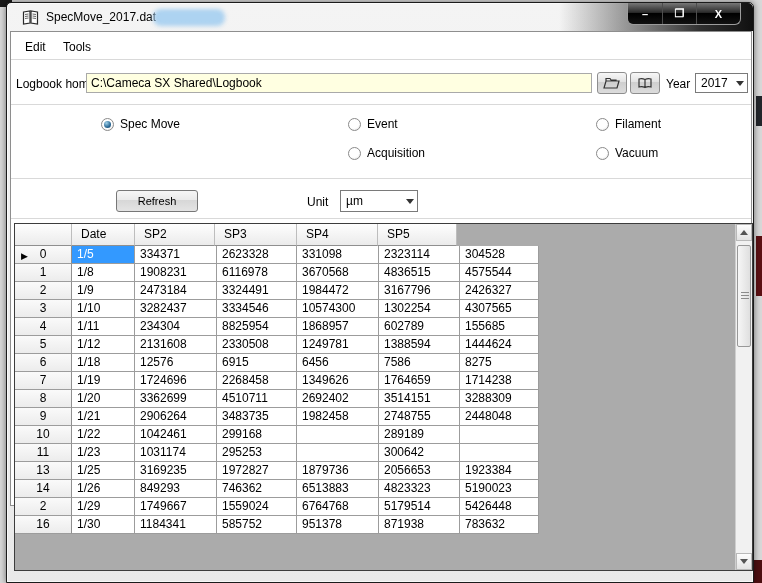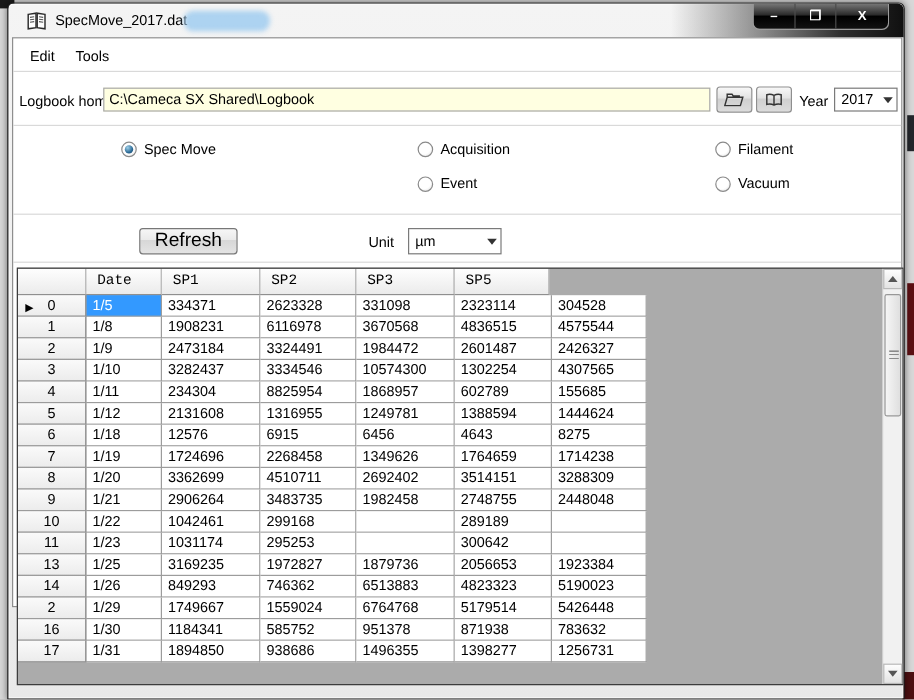--- a/index.html
+++ b/index.html
@@ -56,32 +56,32 @@
   .rb { width:13px; height:13px; border-radius:50%; margin-right:6px;
         border:1px solid #8a8a8a; background:radial-gradient(circle at 40% 35%, #fff 55%, #dcdcdc);
         display:flex; align-items:center; justify-content:center; }
   .rb .dot { width:7px; height:7px; border-radius:50%; display:none;
              background:radial-gradient(circle at 35% 30%, #9fd0e8, #2c6a96 60%, #173e5e); }
   .rb.checked .dot { display:block; }
 
   #refresh-btn { position:absolute; left:105px; top:158px; width:82px; height:22px;
                  background:linear-gradient(#f6f6f6,#eaeaea 45%,#d7d7d7 46%,#e4e4e4);
                  border:1px solid #777; border-radius:3px;
-                 display:flex; align-items:center; justify-content:center; font-size:16px; }
+                 display:flex; align-items:center; justify-content:center; font-size:11px; }
 
   
   #gridview { position:absolute; left:3px; top:191px; width:739px; height:348px;
               background:#ababab; border:1px solid #3c3c3c; overflow:hidden; }
   #grid-rows { position:absolute; left:0; top:0; right:17px; bottom:0; }
   .gr { display:flex; height:18px; }
   .gr.h { height:22px; }
   .gc { flex:none; background:#fff; border-right:1px solid #9c9c9c; border-bottom:1px solid #9c9c9c;
         font-size:12px; line-height:17px; padding-left:5px; white-space:nowrap; overflow:hidden; }
   .ch, .corner { background:linear-gradient(#fefefe,#ebebeb); border-right:1px solid #bdbdbd;
-        border-bottom:1px solid #8f8f8f; line-height:21px; padding-left:9px;font-family:Liberation Mono, monospace; }
+        border-bottom:1px solid #8f8f8f; line-height:21px; padding-left:9px; }
   .rh { position:relative; background:linear-gradient(#fafafa,#ececec); border-right:1px solid #8f8f8f;
         padding:0; text-align:center; }
   .rh .arrow { position:absolute; left:6px; top:2px; font-size:9px; color:#000; }
   .gc.sel { background:#3399ff; color:#fff; }
 
   
   #vscroll { position:absolute; right:0; top:0; bottom:0; width:17px;
              background:#f1f1f1; border-left:1px solid #cfcfcf; }
   .sb-btn { position:absolute; left:0; width:100%; height:17px;
             background:linear-gradient(#fdfdfd,#e3e3e3); border:1px solid #b9b9b9;
@@ -152,25 +152,25 @@
         <div class="radio-row">
        <span class="rb checked">
             <span class="dot"></span>
           </span>
        <span class="rlabel">Spec Move</span>
      </div>
       </div>
     <div class="radio-col" style="left:337px;">
         <div class="radio-row">
        <span class="rb "></span>
+       <span class="rlabel">Event</span>
+     </div>
+        <div class="radio-row">
+       <span class="rb "></span>
        <span class="rlabel">Acquisition</span>
-     </div>
-        <div class="radio-row">
-       <span class="rb "></span>
-       <span class="rlabel">Event</span>
      </div>
       </div>
     <div class="radio-col" style="left:585px;">
         <div class="radio-row">
        <span class="rb "></span>
        <span class="rlabel">Filament</span>
      </div>
         <div class="radio-row">
        <span class="rb "></span>
        <span class="rlabel">Vacuum</span>
@@ -186,23 +186,23 @@
           <span class="tri-down"></span>
         </span>
     </div>
     <div class="sep" style="top:186px;"></div>
 
     <div id="gridview">
       <div id="grid-rows">
           <div class="gr h">
   <div class="gc corner" style="width:57px"></div>
             <div class="gc ch" style="width:63px">Date</div>
-            <div class="gc ch" style="width:82px">SP1</div>
             <div class="gc ch" style="width:80px">SP2</div>
             <div class="gc ch" style="width:82px">SP3</div>
+            <div class="gc ch" style="width:81px">SP4</div>
             <div class="gc ch" style="width:79px">SP5</div>
           </div>
           <div class="gr">
     <div class="gc rh" style="width:57px">
       <span class="arrow">▶</span><span class="rnum">0</span>
     </div>
             <div class="gc sel" style="width:63px">1/5</div>
             <div class="gc" style="width:82px">334371</div>
             <div class="gc" style="width:80px">2623328</div>
             <div class="gc" style="width:82px">331098</div>
@@ -221,21 +221,21 @@
             <div class="gc" style="width:79px">4575544</div>
           </div>
           <div class="gr">
     <div class="gc rh" style="width:57px">
       <span class="arrow"></span><span class="rnum">2</span>
     </div>
             <div class="gc" style="width:63px">1/9</div>
             <div class="gc" style="width:82px">2473184</div>
             <div class="gc" style="width:80px">3324491</div>
             <div class="gc" style="width:82px">1984472</div>
-            <div class="gc" style="width:81px">2601487</div>
+            <div class="gc" style="width:81px">3167796</div>
             <div class="gc" style="width:79px">2426327</div>
           </div>
           <div class="gr">
     <div class="gc rh" style="width:57px">
       <span class="arrow"></span><span class="rnum">3</span>
     </div>
             <div class="gc" style="width:63px">1/10</div>
             <div class="gc" style="width:82px">3282437</div>
             <div class="gc" style="width:80px">3334546</div>
             <div class="gc" style="width:82px">10574300</div>
@@ -252,34 +252,34 @@
             <div class="gc" style="width:82px">1868957</div>
             <div class="gc" style="width:81px">602789</div>
             <div class="gc" style="width:79px">155685</div>
           </div>
           <div class="gr">
     <div class="gc rh" style="width:57px">
       <span class="arrow"></span><span class="rnum">5</span>
     </div>
             <div class="gc" style="width:63px">1/12</div>
             <div class="gc" style="width:82px">2131608</div>
-            <div class="gc" style="width:80px">1316955</div>
+            <div class="gc" style="width:80px">2330508</div>
             <div class="gc" style="width:82px">1249781</div>
             <div class="gc" style="width:81px">1388594</div>
             <div class="gc" style="width:79px">1444624</div>
           </div>
           <div class="gr">
     <div class="gc rh" style="width:57px">
       <span class="arrow"></span><span class="rnum">6</span>
     </div>
             <div class="gc" style="width:63px">1/18</div>
             <div class="gc" style="width:82px">12576</div>
             <div class="gc" style="width:80px">6915</div>
             <div class="gc" style="width:82px">6456</div>
-            <div class="gc" style="width:81px">4643</div>
+            <div class="gc" style="width:81px">7586</div>
             <div class="gc" style="width:79px">8275</div>
           </div>
           <div class="gr">
     <div class="gc rh" style="width:57px">
       <span class="arrow"></span><span class="rnum">7</span>
     </div>
             <div class="gc" style="width:63px">1/19</div>
             <div class="gc" style="width:82px">1724696</div>
             <div class="gc" style="width:80px">2268458</div>
             <div class="gc" style="width:82px">1349626</div>
@@ -367,31 +367,20 @@
     <div class="gc rh" style="width:57px">
       <span class="arrow"></span><span class="rnum">16</span>
     </div>
             <div class="gc" style="width:63px">1/30</div>
             <div class="gc" style="width:82px">1184341</div>
             <div class="gc" style="width:80px">585752</div>
             <div class="gc" style="width:82px">951378</div>
             <div class="gc" style="width:81px">871938</div>
             <div class="gc" style="width:79px">783632</div>
           </div>
-          <div class="gr">
-    <div class="gc rh" style="width:57px">
-      <span class="arrow"></span><span class="rnum">17</span>
-    </div>
-            <div class="gc" style="width:63px">1/31</div>
-            <div class="gc" style="width:82px">1894850</div>
-            <div class="gc" style="width:80px">938686</div>
-            <div class="gc" style="width:82px">1496355</div>
-            <div class="gc" style="width:81px">1398277</div>
-            <div class="gc" style="width:79px">1256731</div>
-          </div>
         </div>
       <div id="vscroll">
         <div class="sb-btn up">
             <span class="tri-up-s"></span>
           </div>
         <div id="sb-thumb">
             <div id="sb-grip"></div>
           </div>
         <div class="sb-btn down">
             <span class="tri-down-s"></span>

